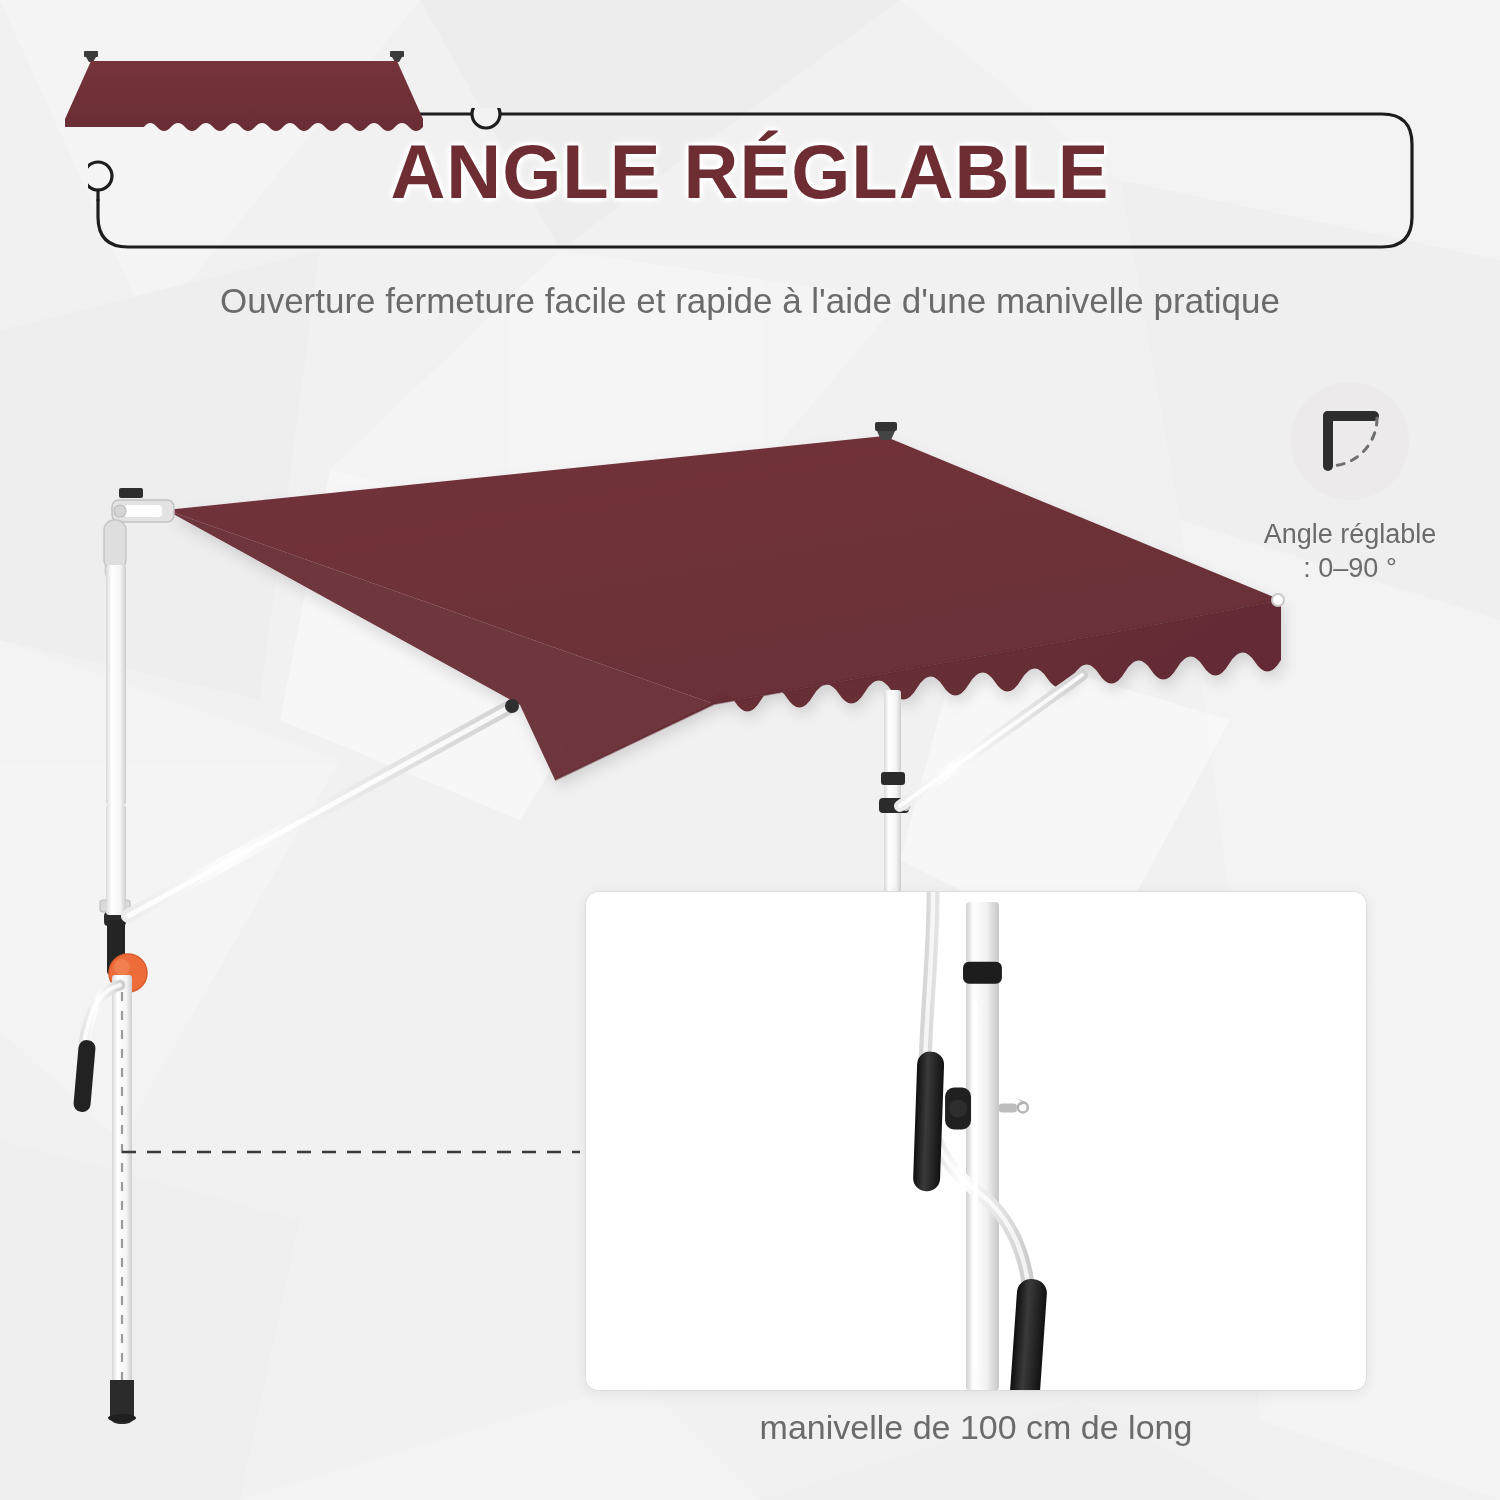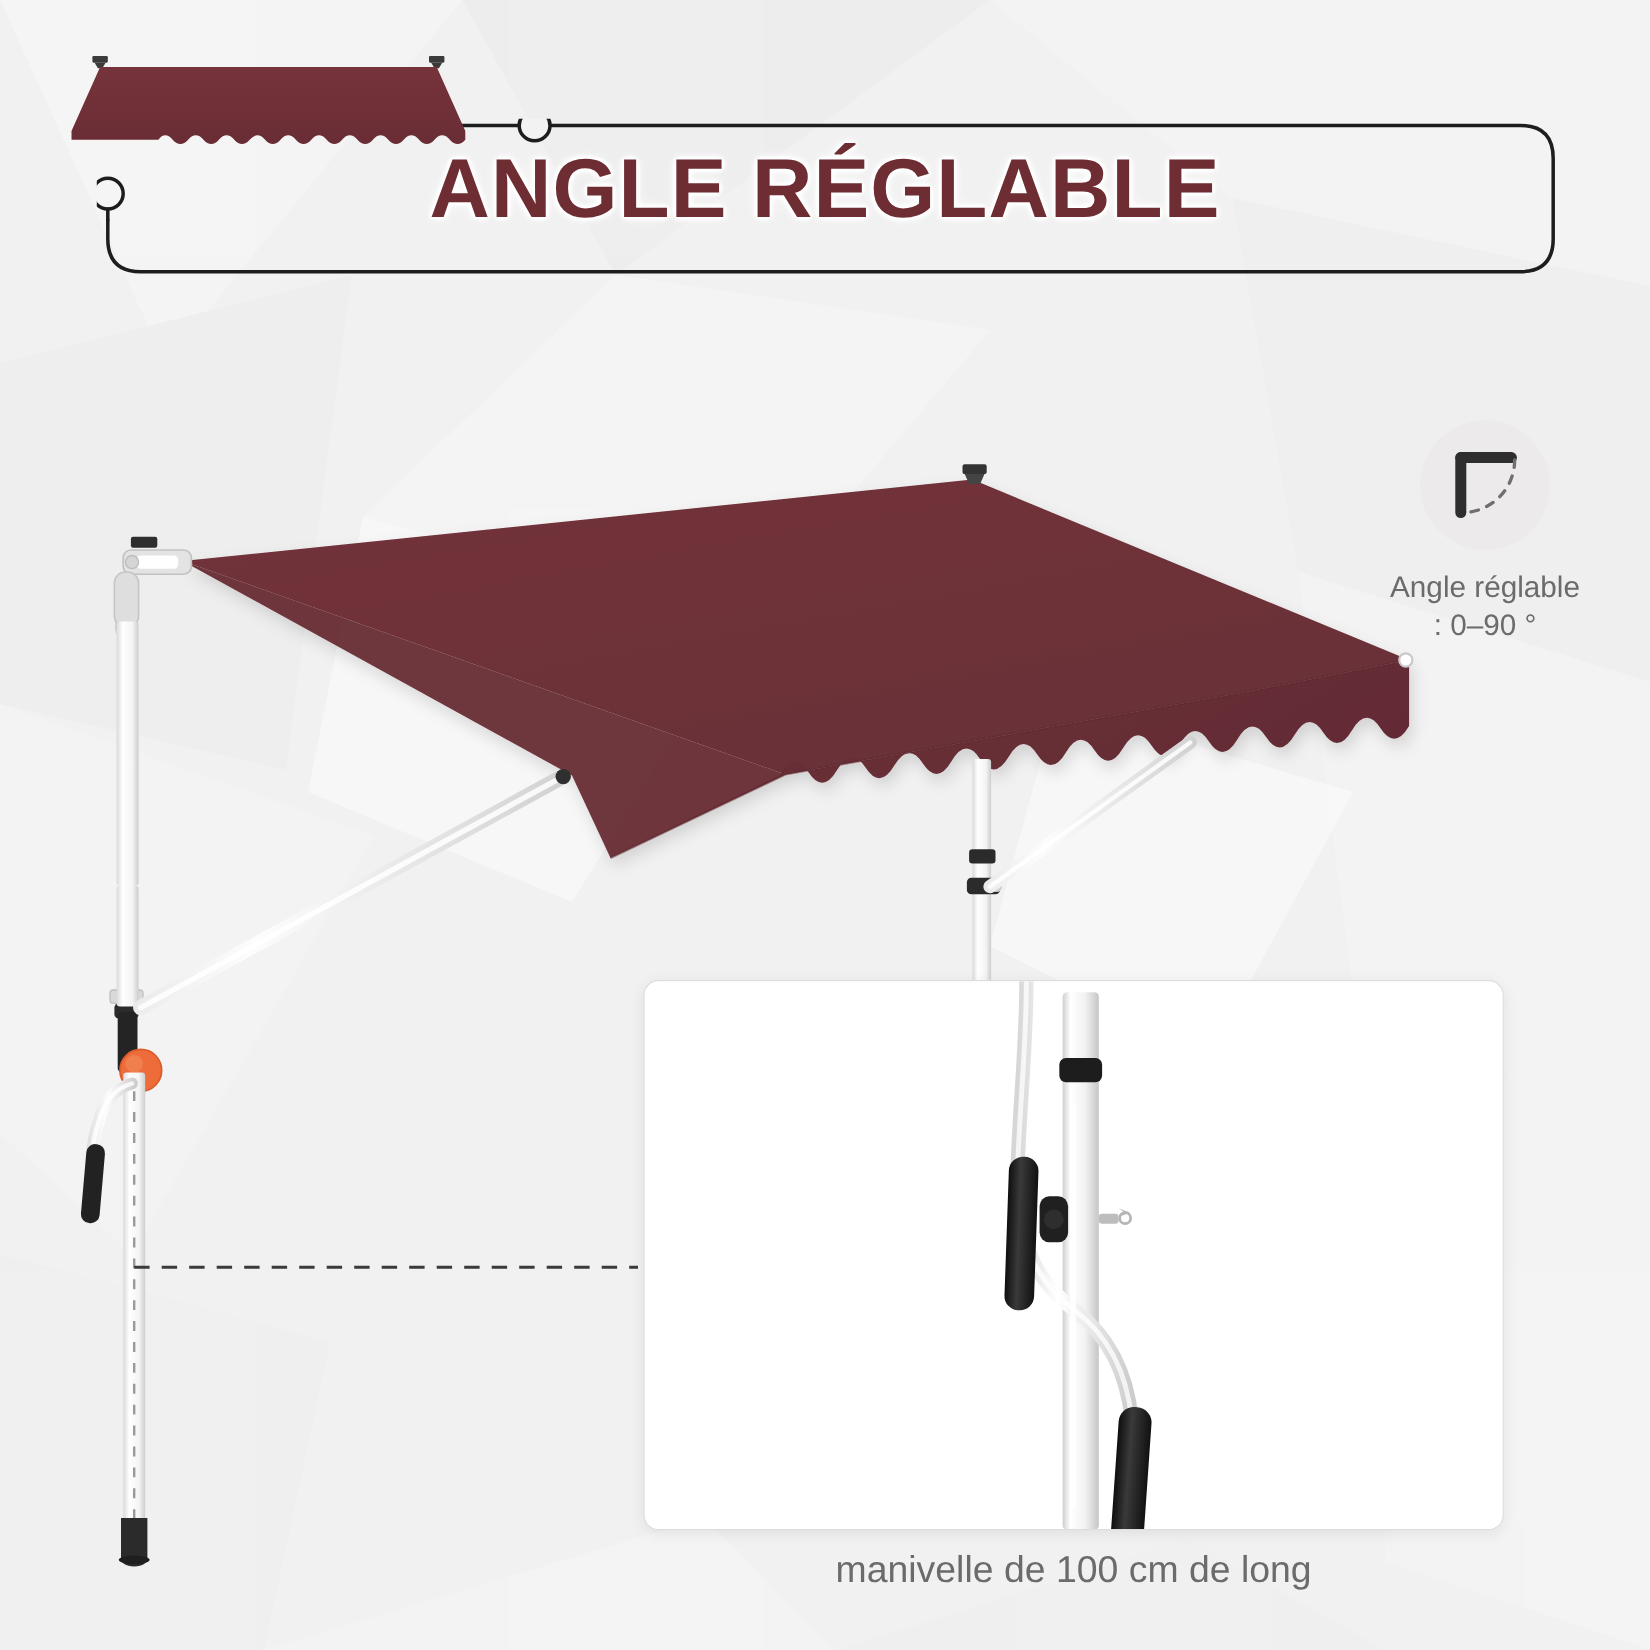--- a/index.html
+++ b/index.html
@@ -203,20 +203,21 @@
 
     <path d="M26,6 L1294,6 q30,0 30,30 L1324,109 q0,30 -30,30 L40,139 q-30,0 -30,-30 L10,92" fill="none" stroke="#1d1d1d" stroke-width="3.2" stroke-linecap="round"></path>
 
     <line x1="10" y1="92" x2="10" y2="82" stroke="#1d1d1d" stroke-width="3.2" stroke-linecap="round"></line>
     <circle cx="10" cy="68" r="14" fill="none" stroke="#1d1d1d" stroke-width="3.2"></circle>
     <circle cx="398" cy="6" r="14" fill="#f2f2f2" stroke="#1d1d1d" stroke-width="3.2"></circle>
   </svg>
 
   <h1 class="title">ANGLE RÉGLABLE</h1>
 
+  <p class="subtitle">Ouverture fermeture facile et rapide à l'aide d'une manivelle pratique</p>
 
   <svg class="product-stage" viewBox="0 0 1500 1100">
     <defs>
       <linearGradient id="fabTop" x1="0.15" y1="0" x2="0.9" y2="1">
         <stop offset="0%" stop-color="#71313a"></stop>
         <stop offset="55%" stop-color="#6d3038"></stop>
         <stop offset="100%" stop-color="#673038"></stop>
       </linearGradient>
       <linearGradient id="fabValance" x1="0" y1="0" x2="1" y2="0.4">
         <stop offset="0%" stop-color="#6b2f37"></stop>

